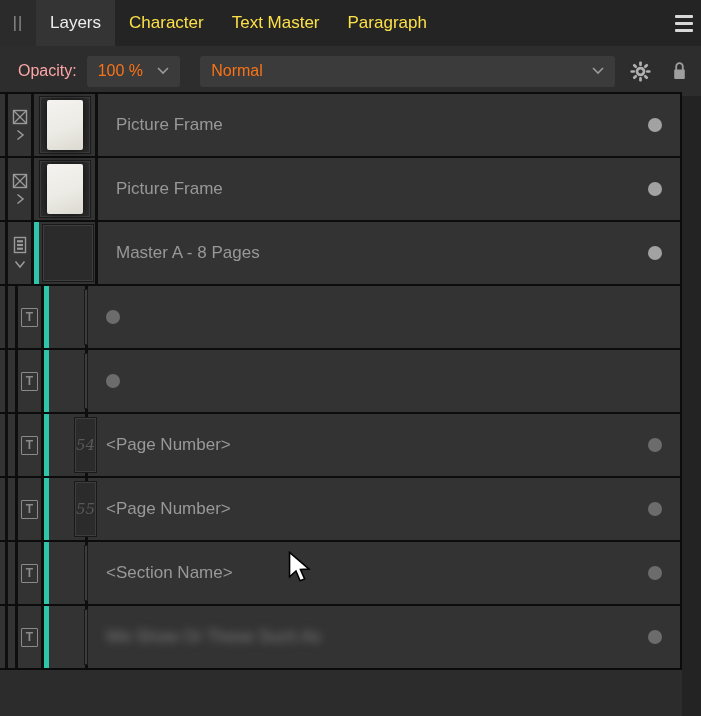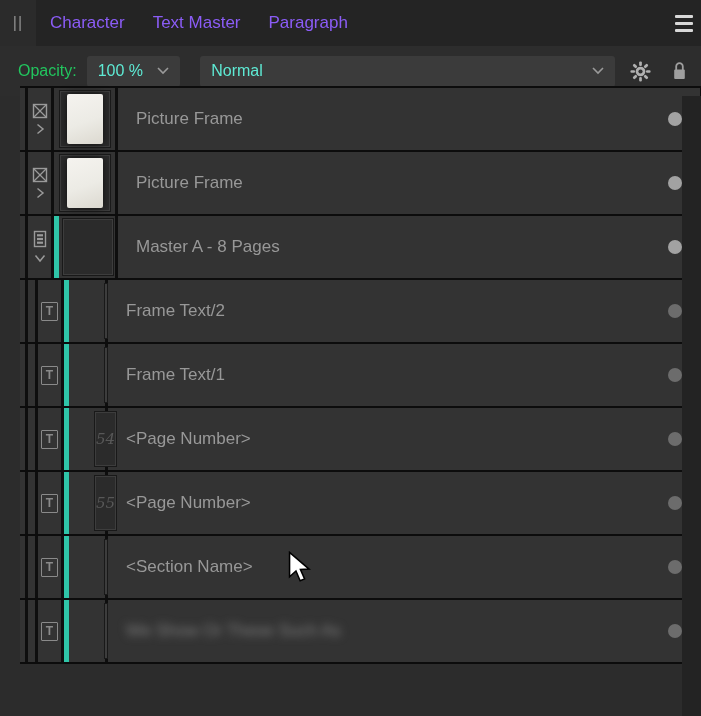--- a/index.html
+++ b/index.html
@@ -3,39 +3,39 @@
 <meta charset="utf-8">
 <style>
   * { margin:0; padding:0; box-sizing:border-box; }
   html,body { width:701px; height:716px; overflow:hidden; }
   body { background:#2c2c2c; font-family:"Liberation Sans", sans-serif; position:relative; }
 
   
   .tabbar { height:46px; background:#242424; display:flex; align-items:stretch; }
   .drag-handle { width:36px; background:#2b2b2b; color:#8f8f8f; font-size:16px;
     display:flex; align-items:center; justify-content:center; letter-spacing:1px; }
-  .tab { padding:0 14px; display:flex; align-items:center; color:#8b5cf6; font-size:17px; cursor:default; }
+  .tab { padding:0 14px; display:flex; align-items:center; color:#fde047; font-size:17px; cursor:default; }
   .tab.active { background:#343434; color:#ededed; }
   .tabbar-spacer { flex:1; }
   .hamburger { width:34px; display:flex; flex-direction:column; justify-content:center; align-items:center; gap:4px; }
   .hamburger span { display:block; width:18px; height:3px; background:#d8d8d8; border-radius:1px; }
 
   
   .controls { height:50px; background:#2d2d2d; display:flex; align-items:center; padding:0 10px; }
-  .opacity-label { color:#22c55e; font-size:16px; margin-left:8px; }
+  .opacity-label { color:#fca5a5; font-size:16px; margin-left:8px; }
   .combo { background:#3b3b3b; border-radius:3px; height:31px; display:flex; align-items:center;
-    color:#5eead4; font-size:16px; padding:0 11px; }
+    color:#f97316; font-size:16px; padding:0 11px; }
   .combo .chev { margin-left:auto; }
   .combo-opacity { width:97px; margin-left:10px; justify-content:space-between; }
   .combo-blend { width:434px; margin-left:20px; }
   .gear-btn { margin-left:12px; width:28px; display:flex; justify-content:center; }
   .lock-btn { margin-left:14px; width:24px; display:flex; justify-content:center; }
 
   
-  .layers-list { position:absolute; top:86px; left:0; width:682px; border-top:2px solid #0c0c0c;margin-left:20px; }
+  .layers-list { position:absolute; top:92px; left:0; width:682px; border-top:2px solid #0c0c0c; }
   .scroll-strip { position:absolute; top:96px; right:0; width:19px; height:620px; background:#232323; }
   .row { height:64px; background:#333333; border-bottom:2px solid #0c0c0c; border-right:2px solid #0c0c0c;
     display:flex; align-items:stretch; position:relative; }
   .edgecell   { width:8px;  border-right:3px solid #0e0e0e; }
   .indentcell { width:10px; border-right:3px solid #0e0e0e; }
   .iconcell { width:26px; border-right:3px solid #0e0e0e; display:flex; flex-direction:column;
     align-items:center; justify-content:center; gap:3px; }
   .thumbcell { width:64px; border-right:3px solid #0e0e0e; display:flex; align-items:center;
     justify-content:center; position:relative; }
   .row.child .thumbcell { width:44px;padding-left:37px; }
@@ -60,20 +60,21 @@
   .bottom-filler { position:absolute; left:0; bottom:0; width:682px; height:22px; background:#2c2c2c; }
 
   .cursor { position:absolute; left:288px; top:551px; z-index:10; pointer-events:none; }
   svg { display:block; }
 </style>
 </head>
 <body>
 
 <div class="tabbar">
   <div class="drag-handle">||</div>
+  <div class="tab active">Layers</div>
   <div class="tab">Character</div>
   <div class="tab">Text Master</div>
   <div class="tab">Paragraph</div>
   <div class="tabbar-spacer"></div>
   <div class="hamburger">
     <span></span>
       <span></span>
       <span></span>
   </div>
 </div>
@@ -206,37 +207,35 @@
   <div class="row child">
     <div class="edgecell"></div>
     <div class="indentcell"></div>
     <div class="iconcell">
       <div class="ticon">T</div>
     </div>
     <div class="thumbcell">
       <div class="stripe"></div>
       <div class="thumb"></div>
     </div>
-    <div class="labelcell">Frame Text/2</div>
     <div class="dotcell">
         <div class="dot dim"></div>
       </div>
   </div>
 
   <div class="row child">
     <div class="edgecell"></div>
     <div class="indentcell"></div>
     <div class="iconcell">
       <div class="ticon">T</div>
     </div>
     <div class="thumbcell">
       <div class="stripe"></div>
       <div class="thumb"></div>
     </div>
-    <div class="labelcell">Frame Text/1</div>
     <div class="dotcell">
         <div class="dot dim"></div>
       </div>
   </div>
 
   <div class="row child">
     <div class="edgecell"></div>
     <div class="indentcell"></div>
     <div class="iconcell">
       <div class="ticon">T</div>

